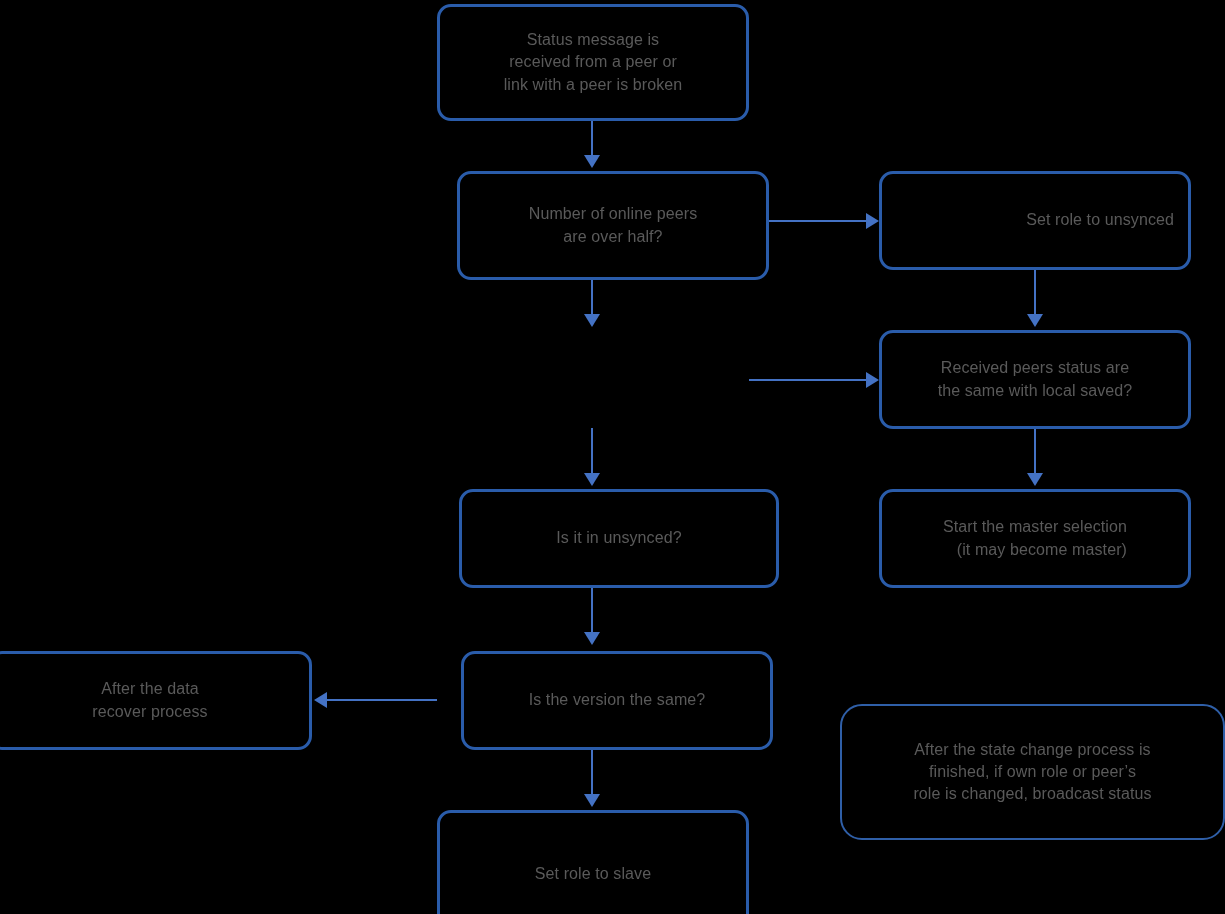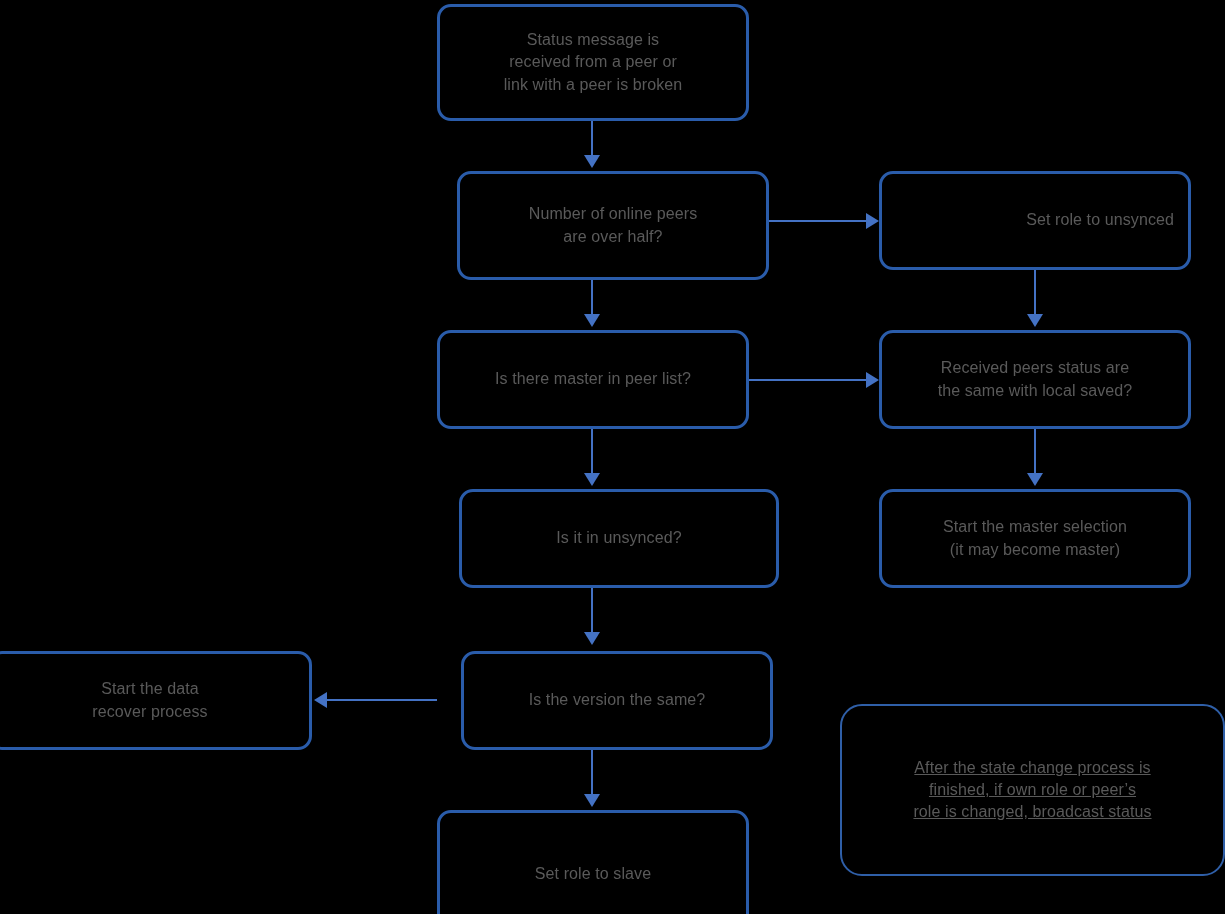--- a/index.html
+++ b/index.html
@@ -115,50 +115,47 @@
 
   <div class="node" style="left:446px; top:171px; width:312px; height:109px;margin-left:11px;">
     <span class="label">Number of online peers
 are over half?</span>
   </div>
 
   <div class="node" style="left:879px; top:171px; width:312px; height:99px;justify-content:flex-end;">
     <span class="label">Set role to unsynced</span>
   </div>
 
-  <div class="node" style="left:437px; top:330px; width:312px; height:99px;">
-    <span class="label">Is there master in peer list?</span>
-  </div>
 
   <div class="node" style="left:879px; top:330px; width:312px; height:99px;">
     <span class="label">Received peers status are
 the same with local saved?</span>
   </div>
 
   <div class="node" style="left:459px; top:489px; width:320px; height:99px;">
     <span class="label">Is it in unsynced?</span>
   </div>
 
-  <div class="node" style="left:879px; top:489px; width:312px; height:99px;">
+  <div class="node" style="left:879px; top:489px; width:312px; height:99px;text-align:right;">
     <span class="label">Start the master selection
 (it may become master)</span>
   </div>
 
   <div class="node" style="left:-12px; top:651px; width:324px; height:99px;">
-    <span class="label">Start the data
+    <span class="label">After the data
 recover process</span>
   </div>
 
   <div class="node" style="left:461px; top:651px; width:312px; height:99px;">
     <span class="label">Is the version the same?</span>
   </div>
 
   <div class="node" style="left:437px; top:810px; width:312px; height:128px;">
     <span class="label">Set role to slave</span>
   </div>
 
-  <div class="node note" style="left:840px; top:704px; width:385px; height:172px;text-decoration:underline;">
+  <div class="node note" style="left:840px; top:704px; width:385px; height:136px;">
     <span class="label">After the state change process is
 finished, if own role or peer’s
 role is changed, broadcast status</span>
   </div>
 
 </div>
 
 </body></html>

